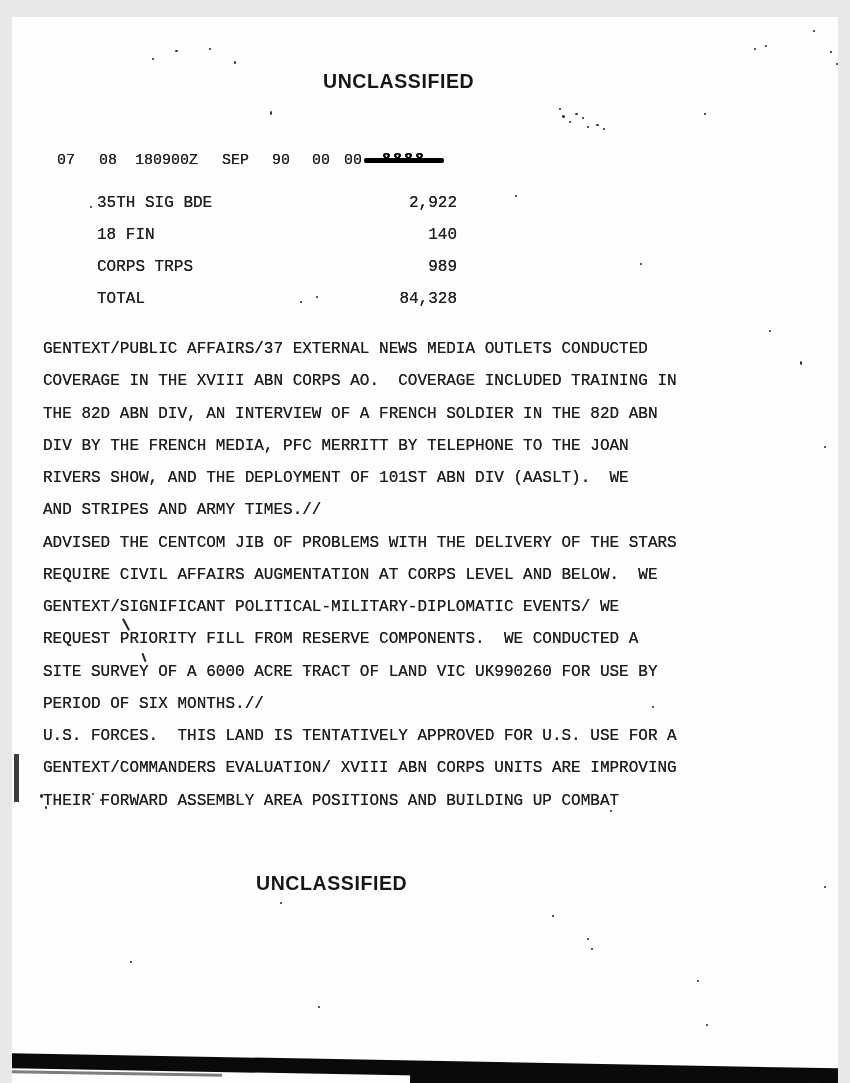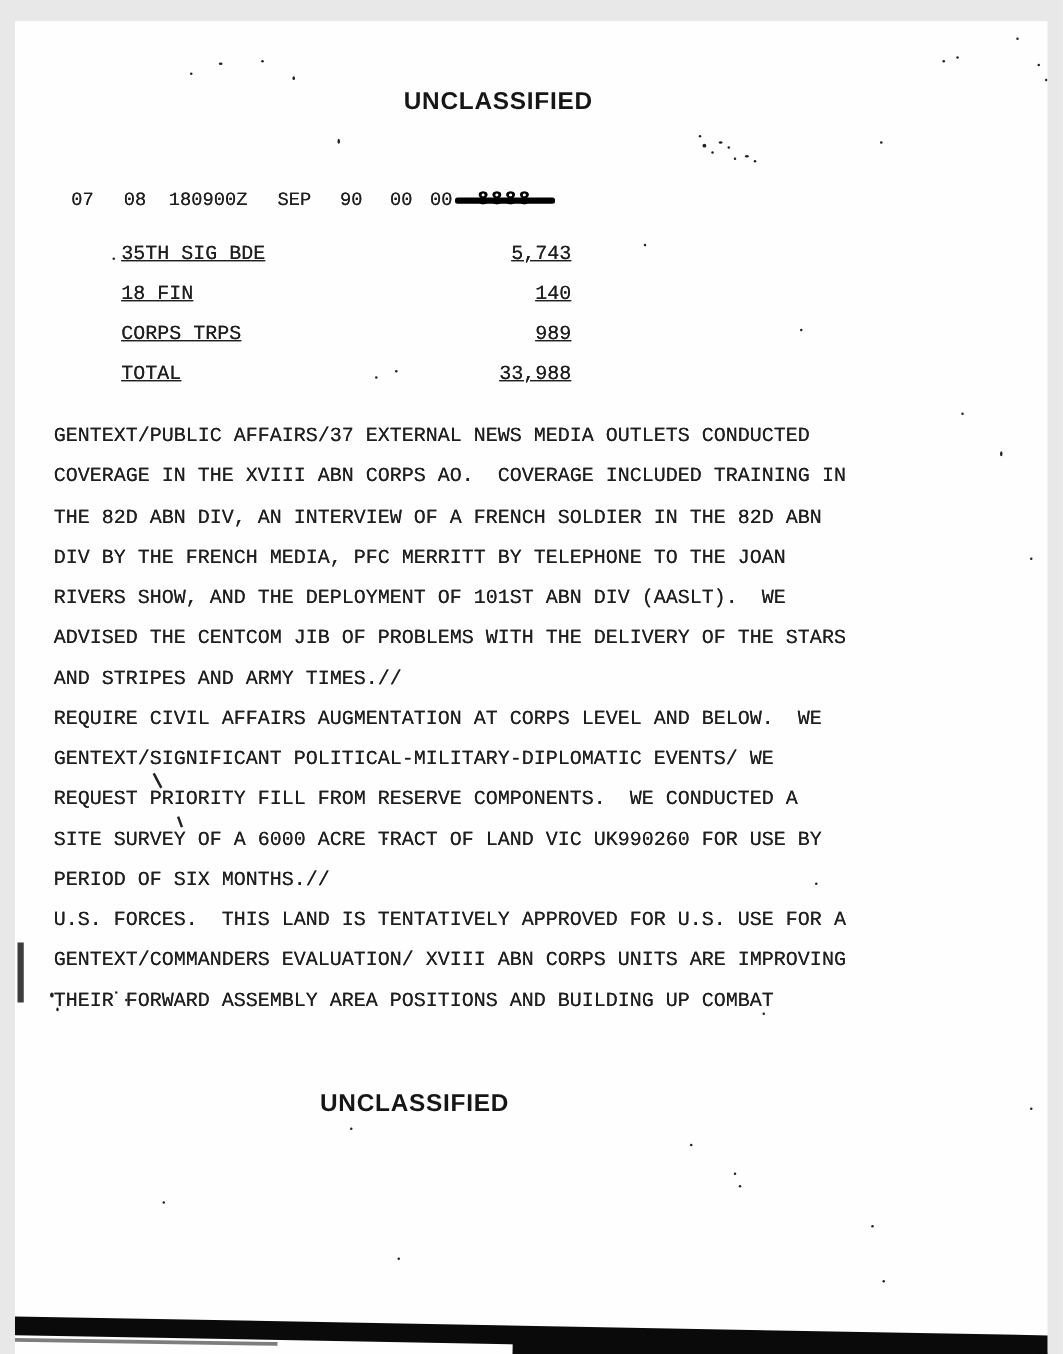--- a/index.html
+++ b/index.html
@@ -30,21 +30,21 @@
   .header-line .tok{position:absolute;font-size:15px;white-space:pre;}
   .t0{left:45px}.t1{left:87px}.t2{left:123px}.t3{left:210px}
   .t4{left:260px}.t5{left:300px}.t6{left:332px}
   .redacted{position:absolute;left:356px;top:-1px;width:72px;text-align:center;
     font-size:15px;font-weight:700;letter-spacing:2px;color:#000;}
   .strike-bar{position:absolute;left:-4px;right:-4px;top:7px;height:5px;
     background:#000;border-radius:2px;}
 
   
   .strength-table{position:absolute;left:85px;top:177px;width:360px;}
-  .trow{display:flex;height:32px;align-items:flex-start;text-decoration:underline;}
+  .trow{display:flex;height:32px;align-items:flex-start;}
   .trow .unit{flex:1;font-size:16px;white-space:pre;}
   .trow .val{width:130px;text-align:right;font-size:16px;white-space:pre;}
 
   
   .message-body{position:absolute;left:31px;top:316px;width:790px;}
   .bline{font-size:16px;line-height:32.25px;white-space:pre;height:32.25px;}
 
   
   .artifact{position:absolute;background:#101010;}
   .right-edge-line{left:841px;top:28px;width:2.5px;height:378px;
@@ -76,44 +76,44 @@
     <span class="tok t6">00</span>
     <span class="redacted">
       <span>8888</span>
       <span class="strike-bar"></span>
     </span>
   </div>
 
   <div class="strength-table tw">
     <div class="trow">
       <span class="unit">35TH SIG BDE</span>
-      <span class="val">5,743</span>
+      <span class="val">2,922</span>
     </div>
     <div class="trow">
       <span class="unit">18 FIN</span>
       <span class="val">140</span>
     </div>
     <div class="trow">
       <span class="unit">CORPS TRPS</span>
       <span class="val">989</span>
     </div>
     <div class="trow">
       <span class="unit">TOTAL</span>
-      <span class="val">33,988</span>
+      <span class="val">84,328</span>
     </div>
   </div>
 
   <div class="message-body tw">
     <div class="bline">GENTEXT/PUBLIC AFFAIRS/37 EXTERNAL NEWS MEDIA OUTLETS CONDUCTED</div>
     <div class="bline">COVERAGE IN THE XVIII ABN CORPS AO.  COVERAGE INCLUDED TRAINING IN</div>
     <div class="bline">THE 82D ABN DIV, AN INTERVIEW OF A FRENCH SOLDIER IN THE 82D ABN</div>
     <div class="bline">DIV BY THE FRENCH MEDIA, PFC MERRITT BY TELEPHONE TO THE JOAN</div>
     <div class="bline">RIVERS SHOW, AND THE DEPLOYMENT OF 101ST ABN DIV (AASLT).  WE</div>
+    <div class="bline">AND STRIPES AND ARMY TIMES.//</div>
     <div class="bline">ADVISED THE CENTCOM JIB OF PROBLEMS WITH THE DELIVERY OF THE STARS</div>
-    <div class="bline">AND STRIPES AND ARMY TIMES.//</div>
     <div class="bline">REQUIRE CIVIL AFFAIRS AUGMENTATION AT CORPS LEVEL AND BELOW.  WE</div>
     <div class="bline">GENTEXT/SIGNIFICANT POLITICAL-MILITARY-DIPLOMATIC EVENTS/ WE</div>
     <div class="bline">REQUEST PRIORITY FILL FROM RESERVE COMPONENTS.  WE CONDUCTED A</div>
     <div class="bline">SITE SURVEY OF A 6000 ACRE TRACT OF LAND VIC UK990260 FOR USE BY</div>
     <div class="bline">PERIOD OF SIX MONTHS.//</div>
     <div class="bline">U.S. FORCES.  THIS LAND IS TENTATIVELY APPROVED FOR U.S. USE FOR A</div>
     <div class="bline">GENTEXT/COMMANDERS EVALUATION/ XVIII ABN CORPS UNITS ARE IMPROVING</div>
     <div class="bline">THEIR FORWARD ASSEMBLY AREA POSITIONS AND BUILDING UP COMBAT</div>
   </div>
 

